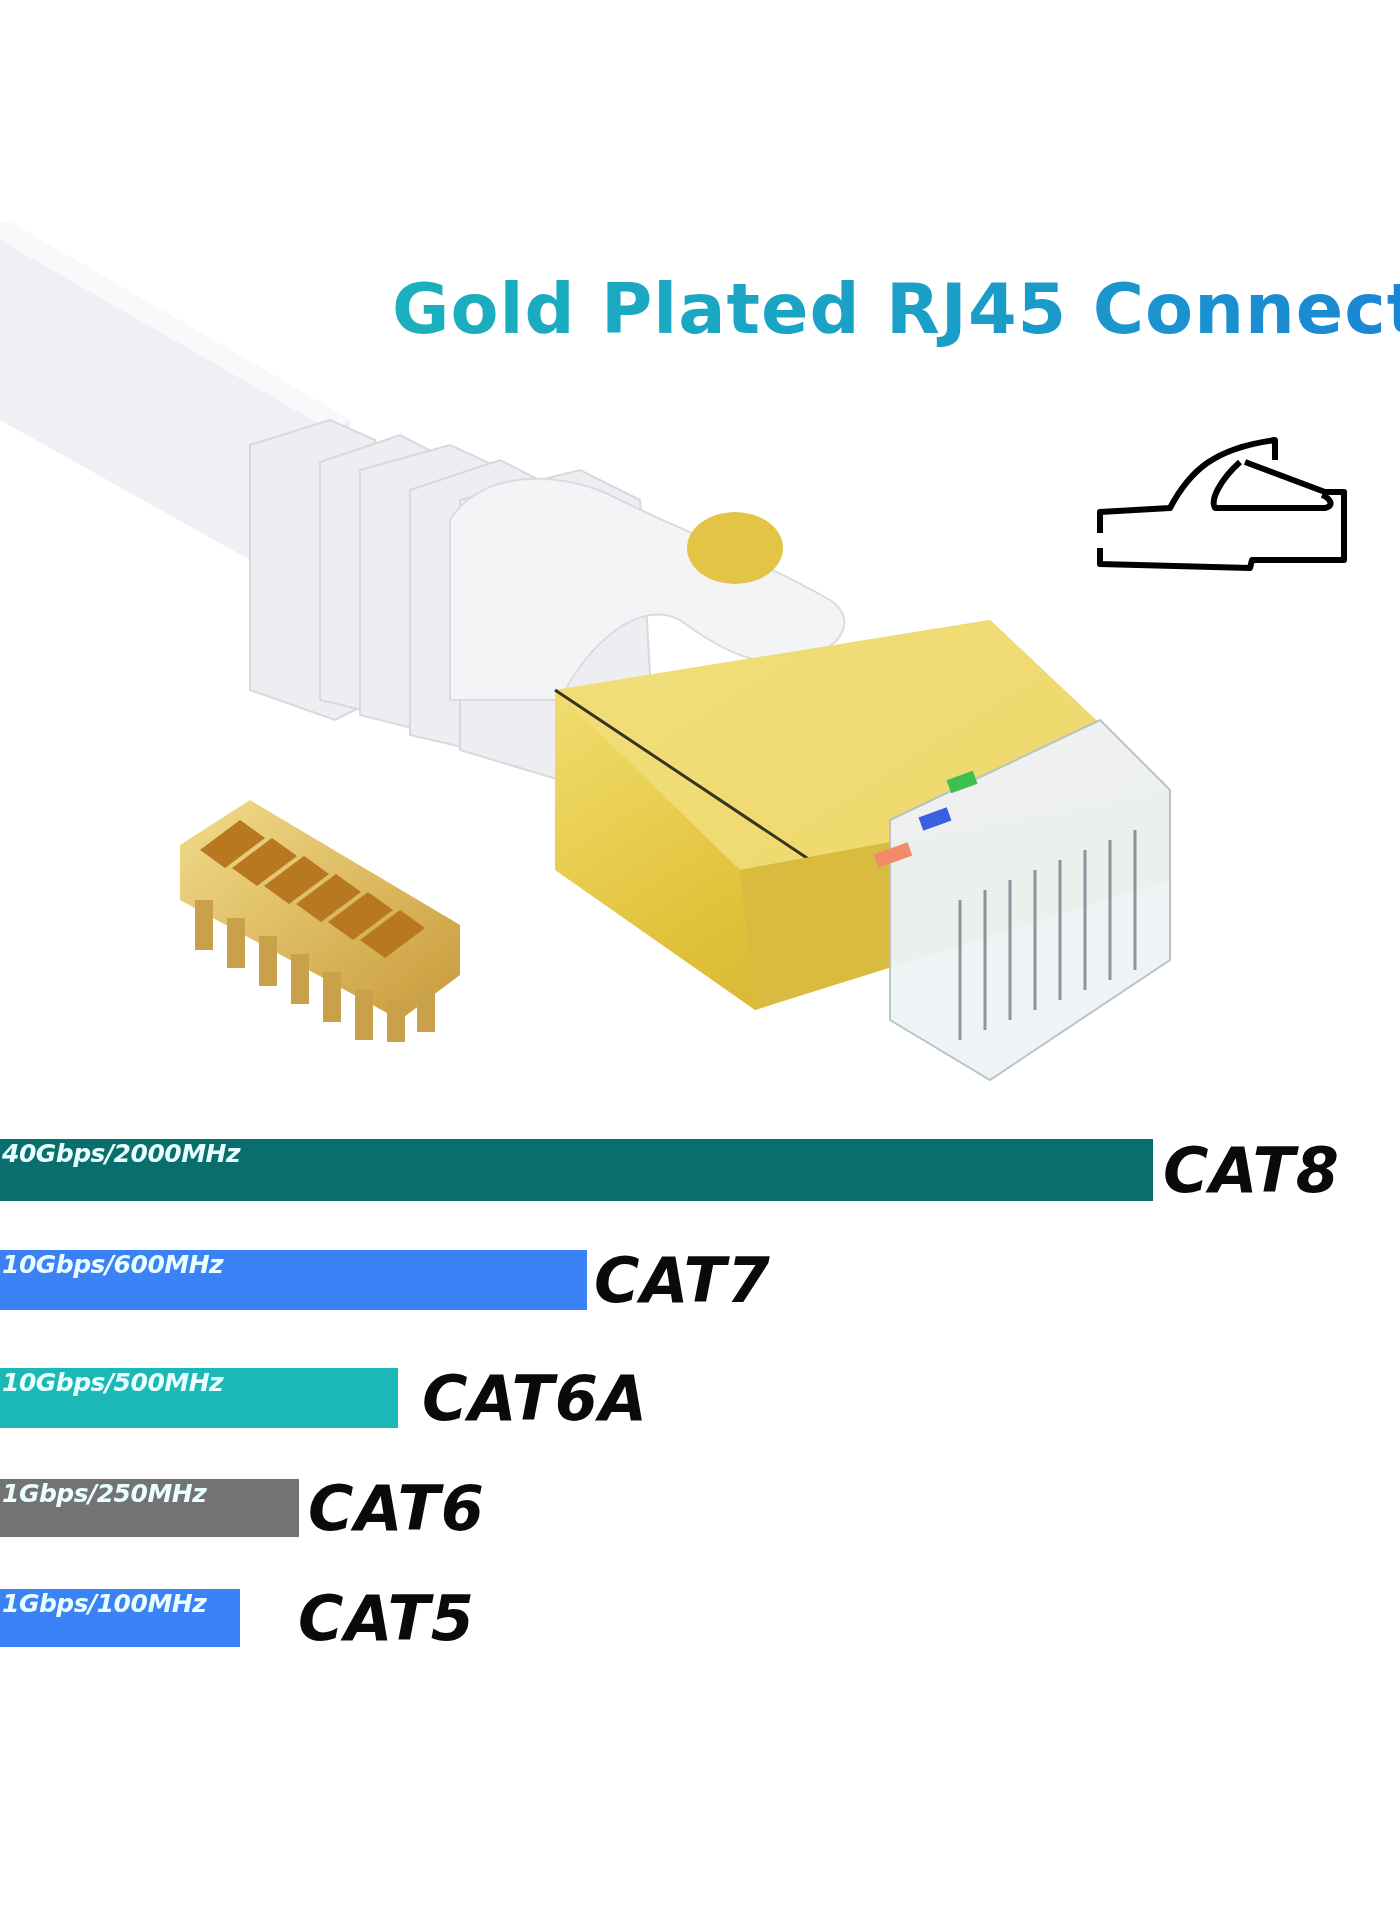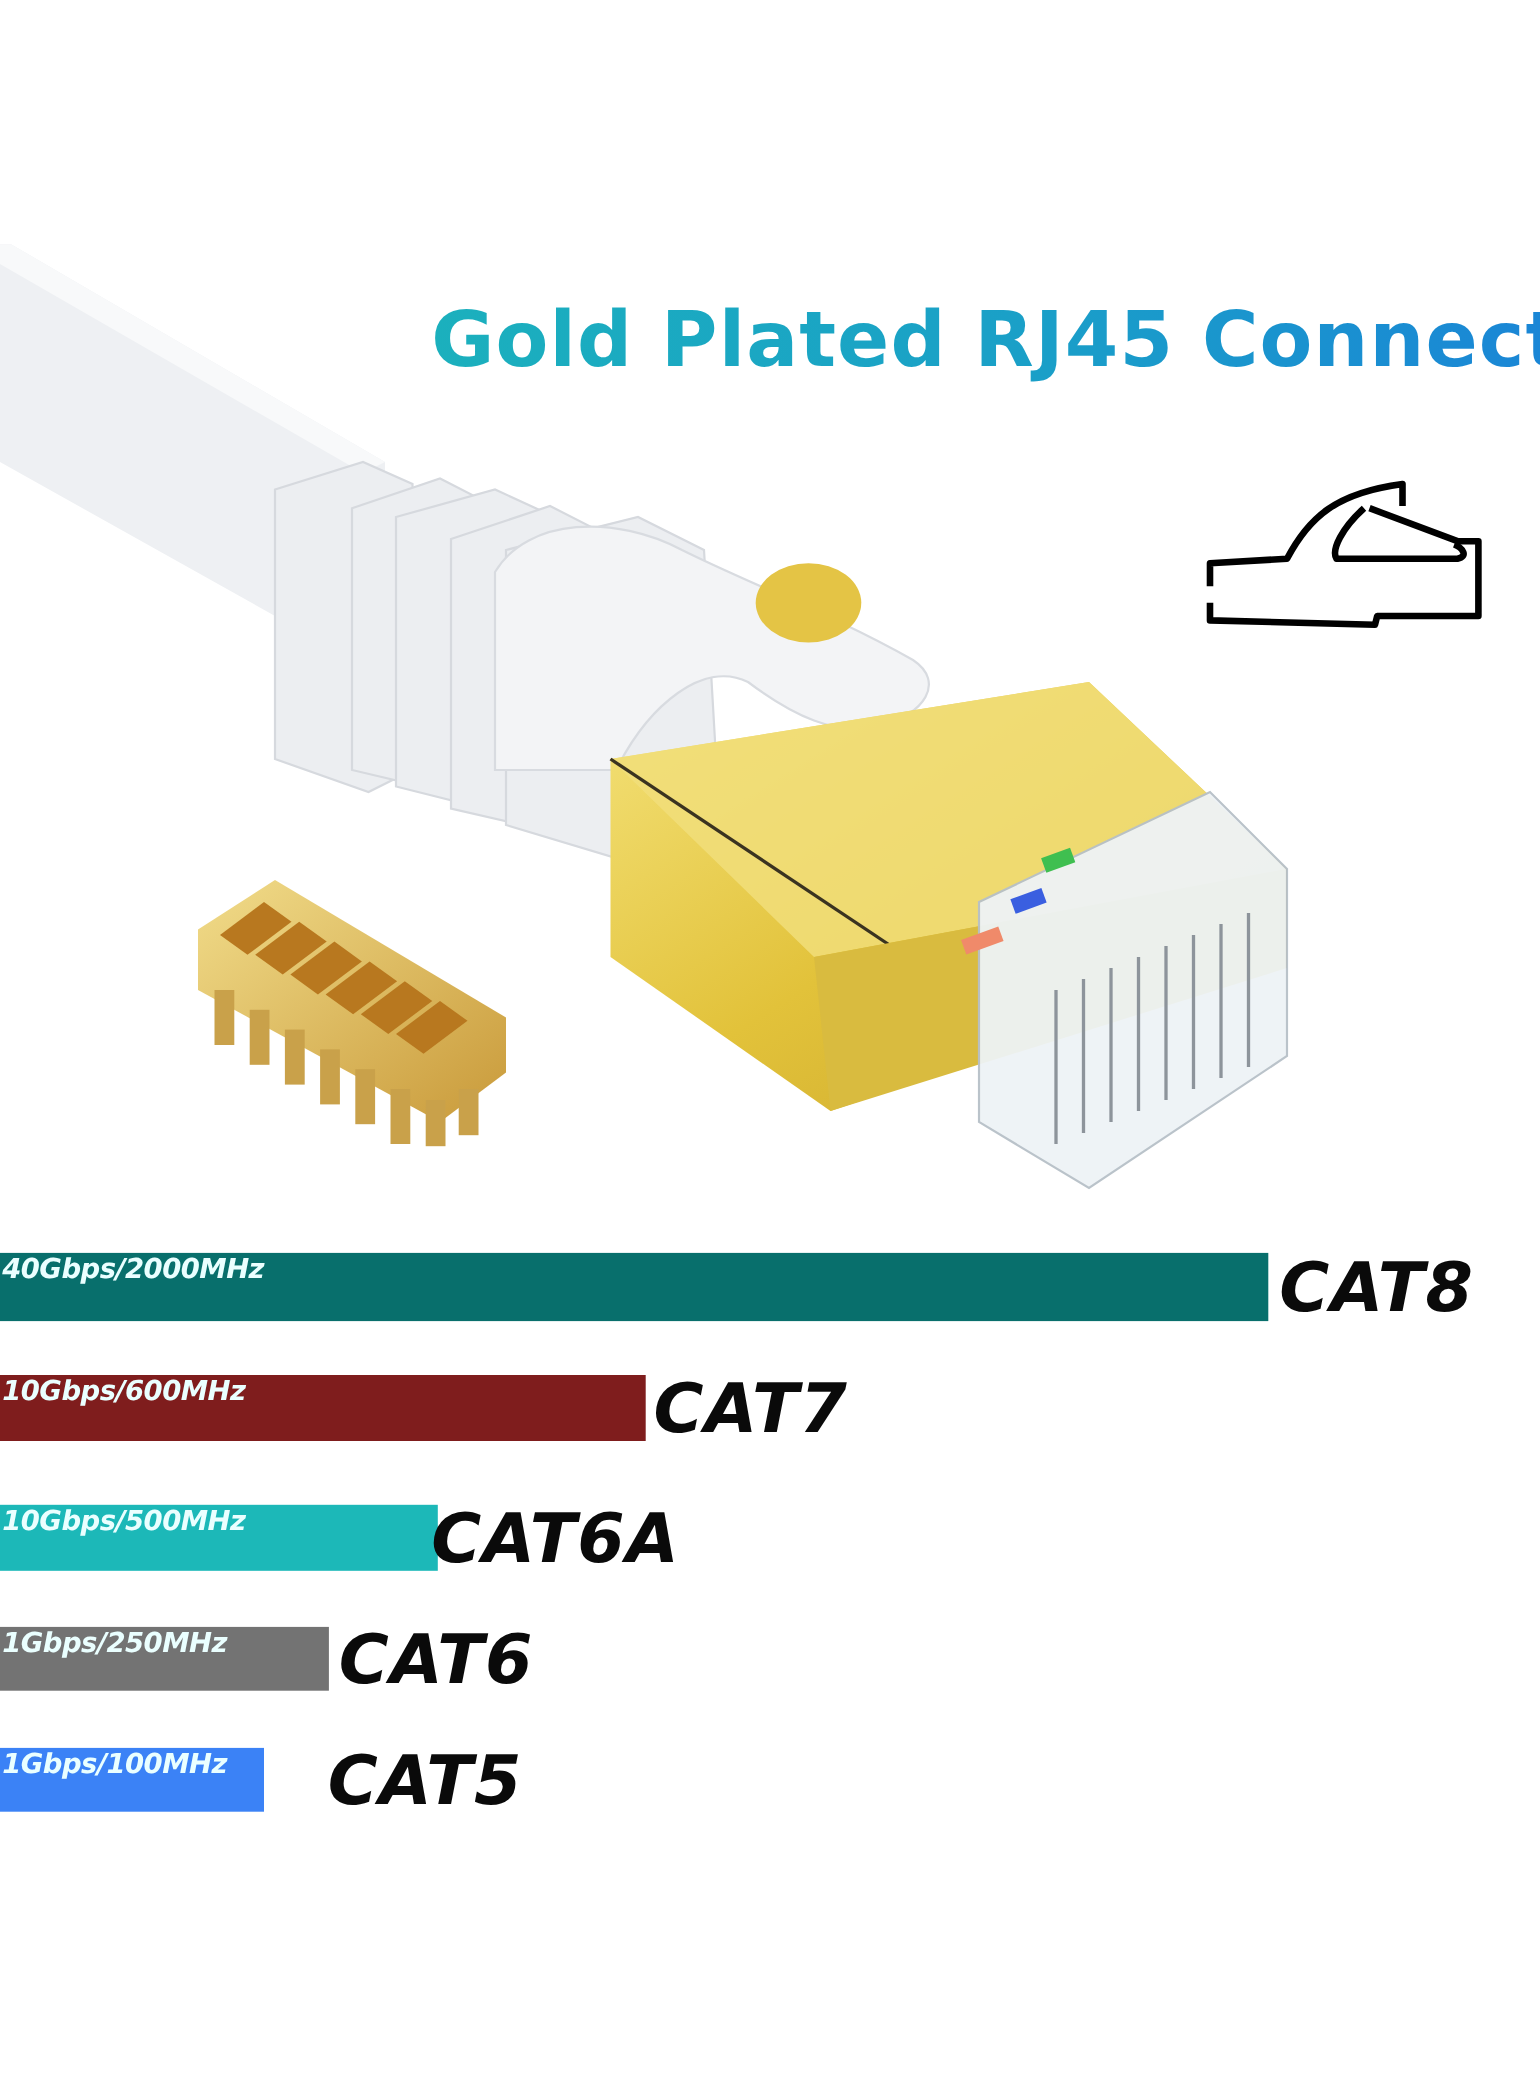--- a/index.html
+++ b/index.html
@@ -135,31 +135,31 @@
 
 <div>
   <div class="bar-row" style="top:1139px;width:1400px;">
     <div class="bar" style="width:1153px;background:#086f6c;">
       <span class="bar-label">40Gbps/2000MHz</span>
     </div>
     <div class="cat-label" style="left:1163px;">CAT8</div>
   </div>
 
   <div class="bar-row" style="top:1250px;width:1400px;height:60px;">
-    <div class="bar" style="width:587px;background:#7f1d1d;">
+    <div class="bar" style="width:587px;background:#3b82f6;">
       <span class="bar-label">10Gbps/600MHz</span>
     </div>
     <div class="cat-label" style="left:594px;">CAT7</div>
   </div>
 
   <div class="bar-row" style="top:1368px;width:1400px;height:60px;padding-left:26px;">
     <div class="bar" style="width:398px;background:#1cb8b8;">
       <span class="bar-label">10Gbps/500MHz</span>
     </div>
-    <div class="cat-label" style="left:392px;">CAT6A</div>
+    <div class="cat-label" style="left:422px;">CAT6A</div>
   </div>
 
   <div class="bar-row" style="top:1479px;width:1400px;height:58px;">
     <div class="bar" style="width:299px;background:#737373;">
       <span class="bar-label">1Gbps/250MHz</span>
     </div>
     <div class="cat-label" style="left:308px;">CAT6</div>
   </div>
 
   <div class="bar-row" style="top:1589px;width:1400px;height:58px;">

